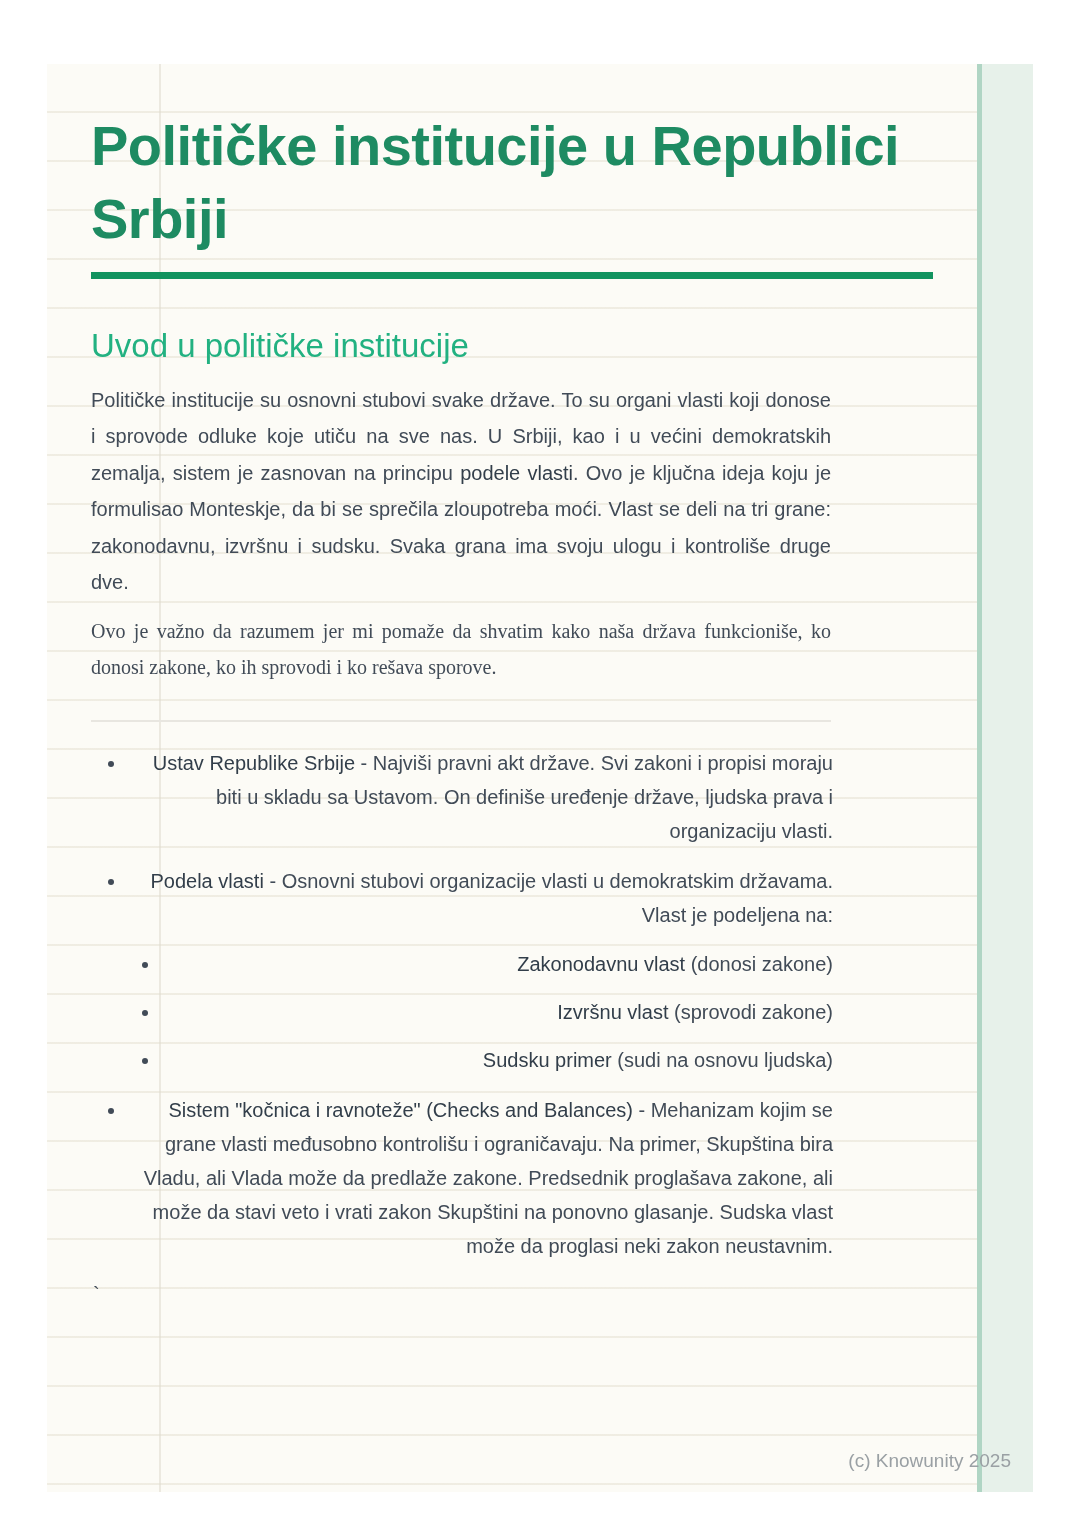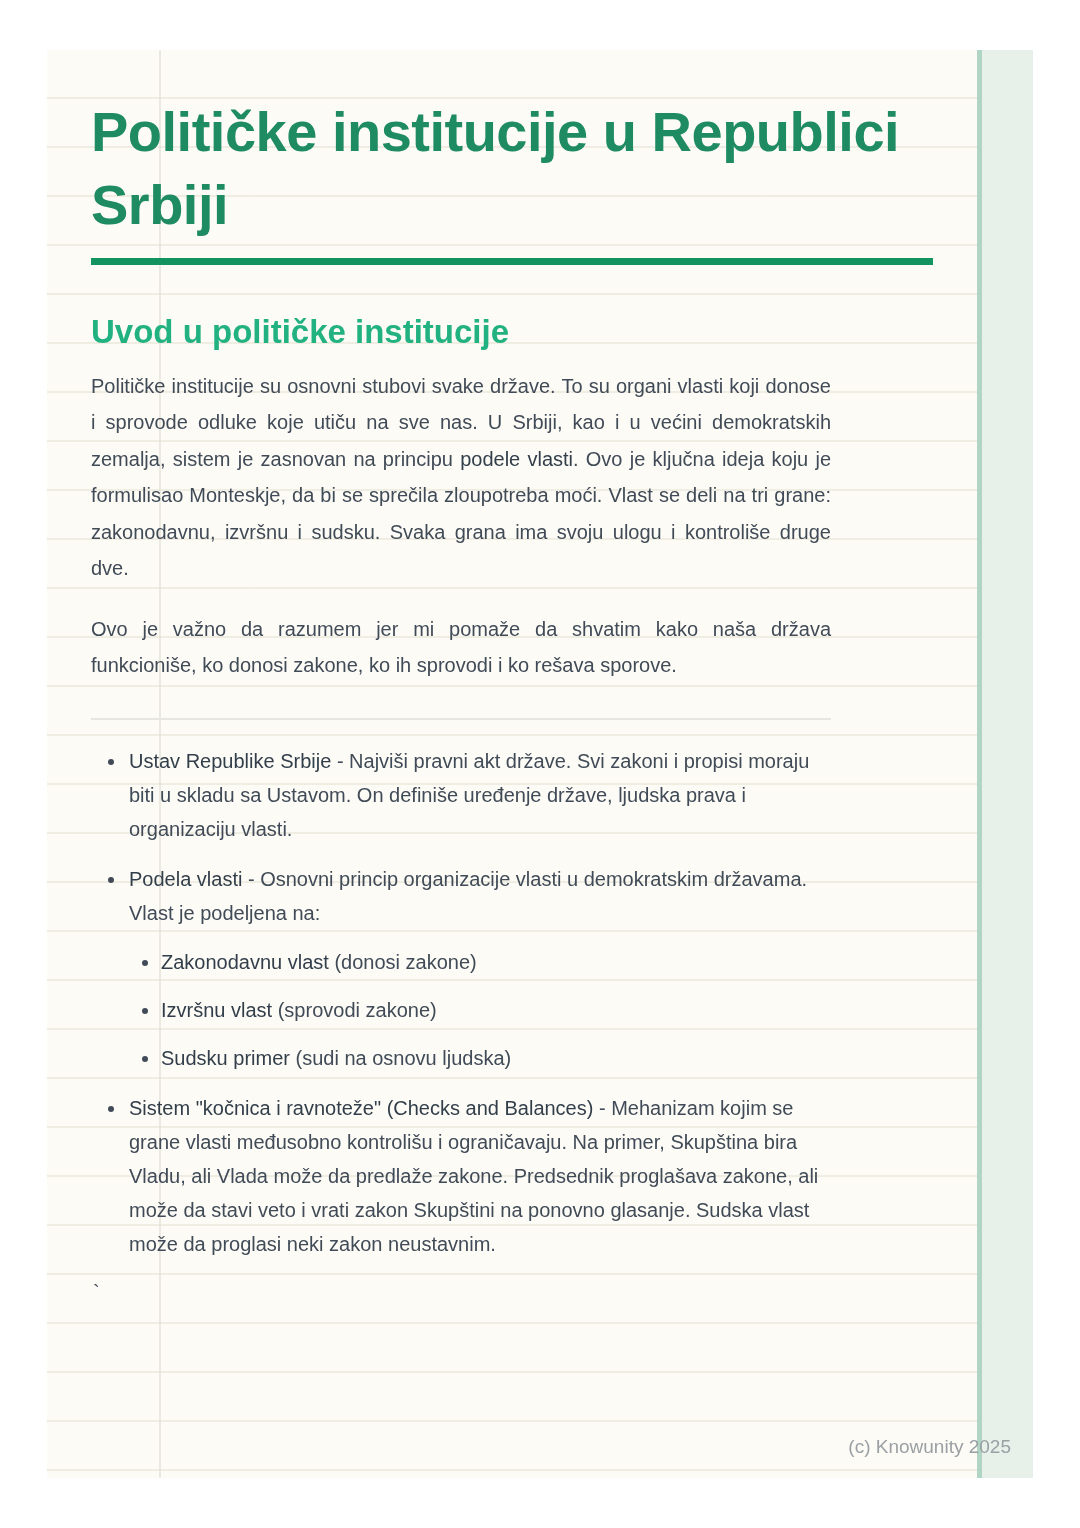--- a/index.html
+++ b/index.html
@@ -4,21 +4,21 @@
 <style>
   html, body { margin: 0; padding: 0; }
   body {
     width: 1080px; height: 1528px;
     background: #ffffff;
     font-family: "Liberation Sans", sans-serif;
     position: relative;
     overflow: hidden;
   }
   .page {
-    position: absolute; left: 47px; top: 50px;
+    position: absolute; left: 47px; top: 64px;
     width: 986px; height: 1428px;
     background-color: #fcfbf6;
     background-image: repeating-linear-gradient(
       to bottom,
       rgba(233,229,216,0) 0px,
       rgba(233,229,216,0) 47px,
       rgba(233,229,216,0.65) 47px,
       rgba(233,229,216,0.65) 49px);
   }
   .vline {
@@ -38,45 +38,45 @@
     letter-spacing: -0.5px;
     color: #1e8b62;
   }
   .title-rule {
     width: 842px; height: 7px;
     background: #12935f;
     margin-top: 16px;
   }
   h2.section-heading {
     margin: 46px 16px 0 0;
-    font-size: 33px; line-height: 1.25; font-weight: 700;
+    font-size: 33px; line-height: 1.25; font-weight: 400;
     color: #22b181;
   }
   p.body-para {
     width: 740px;
     margin: 16px 0 0 0;
     font-size: 20px; line-height: 36.5px;
     color: #414b57;
     text-align: justify;
   }
-  p.body-para.second { margin-top: 24px; }
+  p.body-para.second { margin-top: 12px; font-family: Liberation Serif, serif; }
   b, strong { color: #323e4a; font-weight: 400; }
   .section-divider {
     width: 740px; height: 2px;
     background: #e8e6e0;
     margin-top: 34px;
   }
   ul.concept-list {
     margin: 24px 0 0 0; padding-left: 36px;
     width: 706px;
     font-size: 20px; line-height: 34px;
     color: #414b57;
     list-style: disc;
   }
-  ul.concept-list > li { margin-bottom: 16px; padding-left: 2px; }
+  ul.concept-list > li { margin-bottom: 16px; padding-left: 2px; text-align: right; }
   ul.sub-list {
     margin: 15px 0 0 0; padding-left: 32px;
     list-style: disc;
   }
   ul.sub-list > li { margin-bottom: 14px; }
   .stray-char {
     margin: 20px 0 0 2px;
     font-size: 20px; color: #414b57;
   }
   .footer-credit {
@@ -102,21 +102,21 @@
     <p class="body-para"><span>Političke institucije su osnovni stubovi svake države. To su organi vlasti koji donose i sprovode odluke koje utiču na sve nas. U Srbiji, kao i u većini demokratskih zemalja, sistem je zasnovan na principu </span><b>podele vlasti</b><span>. Ovo je ključna ideja koju je formulisao Monteskje, da bi se sprečila zloupotreba moći. Vlast se deli na tri grane: zakonodavnu, izvršnu i sudsku. Svaka grana ima svoju ulogu i kontroliše druge dve.</span></p>
 
     <p class="body-para second">Ovo je važno da razumem jer mi pomaže da shvatim kako naša država funkcioniše, ko donosi zakone, ko ih sprovodi i ko rešava sporove.</p>
 
     <div class="section-divider"></div>
 
 
     <ul class="concept-list">
       <li><b>Ustav Republike Srbije</b><span> - Najviši pravni akt države. Svi zakoni i propisi moraju biti u skladu sa Ustavom. On definiše uređenje države, ljudska prava i organizaciju vlasti.</span></li>
 
-      <li><b>Podela vlasti</b><span> - Osnovni princip organizacije vlasti u demokratskim državama. Vlast je podeljena na:</span>
+      <li><b>Podela vlasti</b><span> - Osnovni stubovi organizacije vlasti u demokratskim državama. Vlast je podeljena na:</span>
         <ul class="sub-list">
           <li><b>Zakonodavnu vlast</b><span> (donosi zakone)</span></li>
           <li><b>Izvršnu vlast</b><span> (sprovodi zakone)</span></li>
           <li><b>Sudsku primer</b><span> (sudi na osnovu ljudska)</span></li>
         </ul>
       </li>
 
       <li><b>Sistem "kočnica i ravnoteže" (Checks and Balances)</b><span> - Mehanizam kojim se grane vlasti međusobno kontrolišu i ograničavaju. Na primer, Skupština bira Vladu, ali Vlada može da predlaže zakone. Predsednik proglašava zakone, ali može da stavi veto i vrati zakon Skupštini na ponovno glasanje. Sudska vlast može da proglasi neki zakon neustavnim.</span></li>
     </ul>
 

